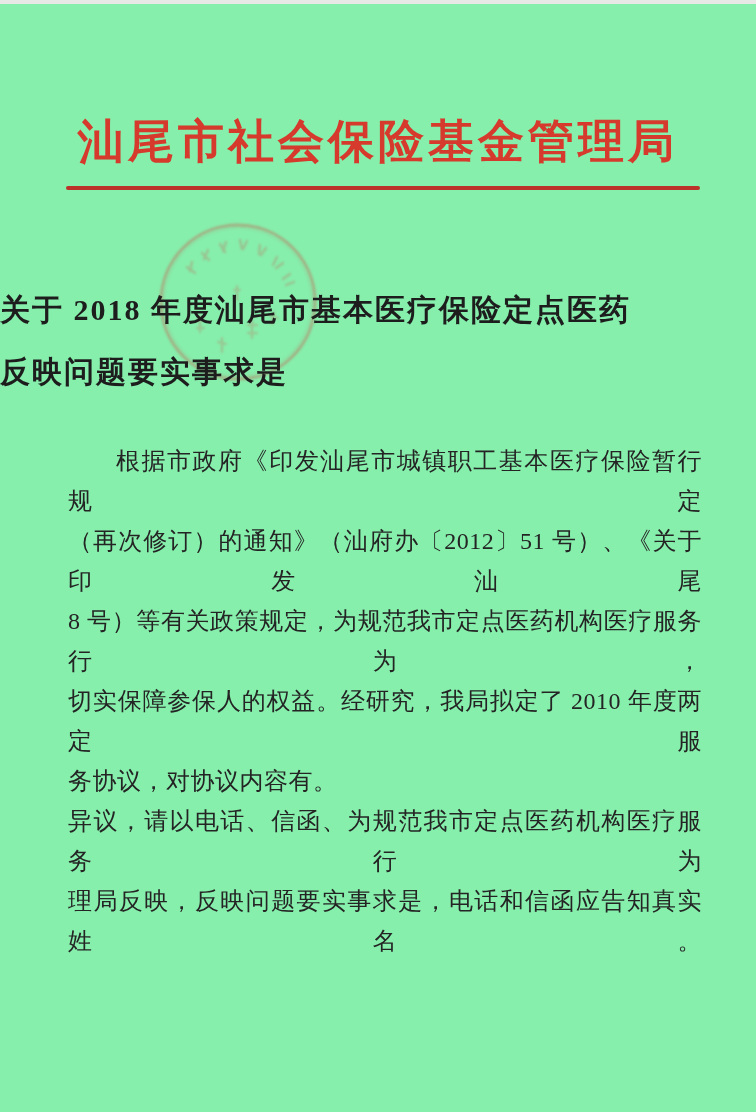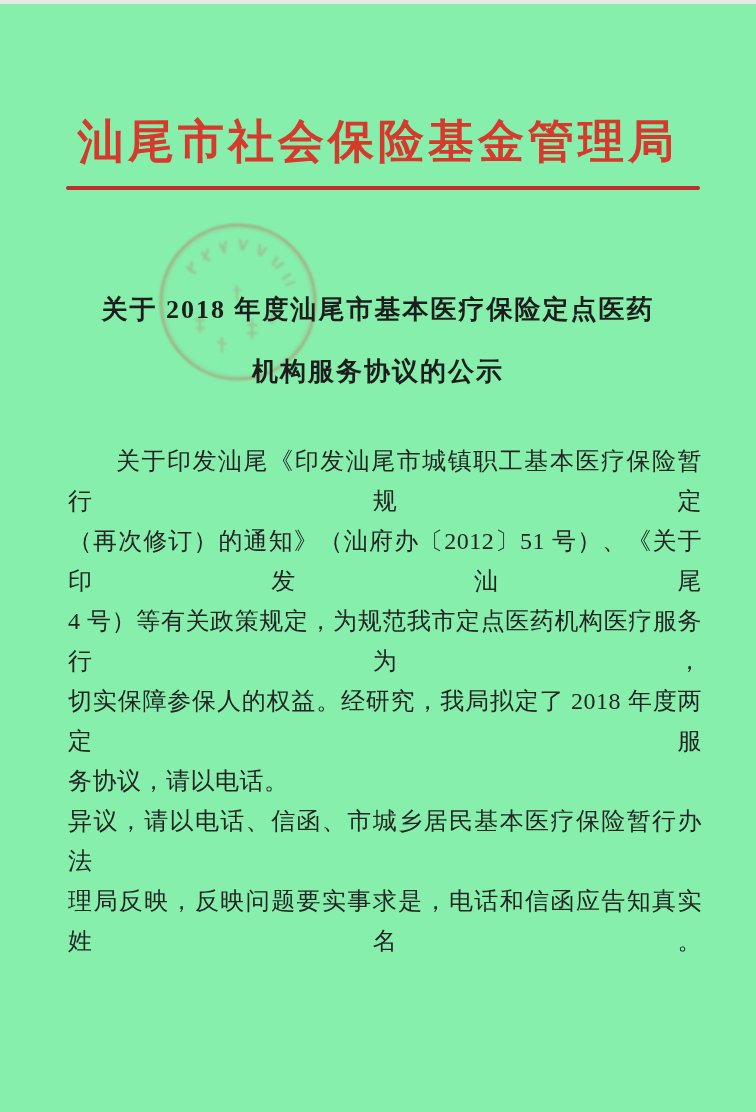--- a/index.html
+++ b/index.html
@@ -30,22 +30,21 @@
   .rule {
     width: 634px;
     height: 4px;
     margin: 16px 0 0 66px;
     border-radius: 2px;
   }
   
   .title-block {
     position: relative;
     margin-top: 89px;
-    text-align: center;
-    font-size: 26px;
+    font-size: 30px;
     font-weight: bold;
     line-height: 62px;
     letter-spacing: 2px;
     color: #1d1d1d;
     z-index: 2;
   }
   
   .seal {
     position: absolute;
     left: 156px;
@@ -108,28 +107,28 @@
         <path d="M44 96 l0 16 M40 100 l8 0 M41 108 l7 0"></path>
         <path d="M96 100 l0 18 M92 105 l9 0 M92 113 l9 0"></path>
         <path d="M66 118 l0 14 M62 122 l8 2"></path>
         <path d="M118 92 l-2 12 M114 96 l8 2"></path>
       </g>
     </g>
   </svg>
 
   <div class="title-block">
     <div>关于 2018 年度汕尾市基本医疗保险定点医药</div>
-    <div>机构服务协议的公示</div>
+    <div>反映问题要实事求是</div>
   </div>
 
   <div class="body-block">
-    <div class="l just indent">关于印发汕尾《印发汕尾市城镇职工基本医疗保险暂行规定</div>
+    <div class="l just indent">根据市政府《印发汕尾市城镇职工基本医疗保险暂行规定</div>
     <div class="l just">（再次修订）的通知》（汕府办〔2012〕51 号）、《关于印发汕尾</div>
-    <div class="l just">4 号）等有关政策规定，为规范我市定点医药机构医疗服务行为，</div>
-    <div class="l just">切实保障参保人的权益。经研究，我局拟定了 2018 年度两定服</div>
-    <div class="l">务协议，请以电话。</div>
+    <div class="l just">8 号）等有关政策规定，为规范我市定点医药机构医疗服务行为，</div>
+    <div class="l just">切实保障参保人的权益。经研究，我局拟定了 2010 年度两定服</div>
+    <div class="l">务协议，对协议内容有。</div>
 
-    <div class="l just">异议，请以电话、信函、市城乡居民基本医疗保险暂行办法</div>
+    <div class="l just">异议，请以电话、信函、为规范我市定点医药机构医疗服务行为</div>
     <div class="l just">理局反映，反映问题要实事求是，电话和信函应告知真实姓名。</div>
 
   </div>
 
 </div>
 
 </body></html>

